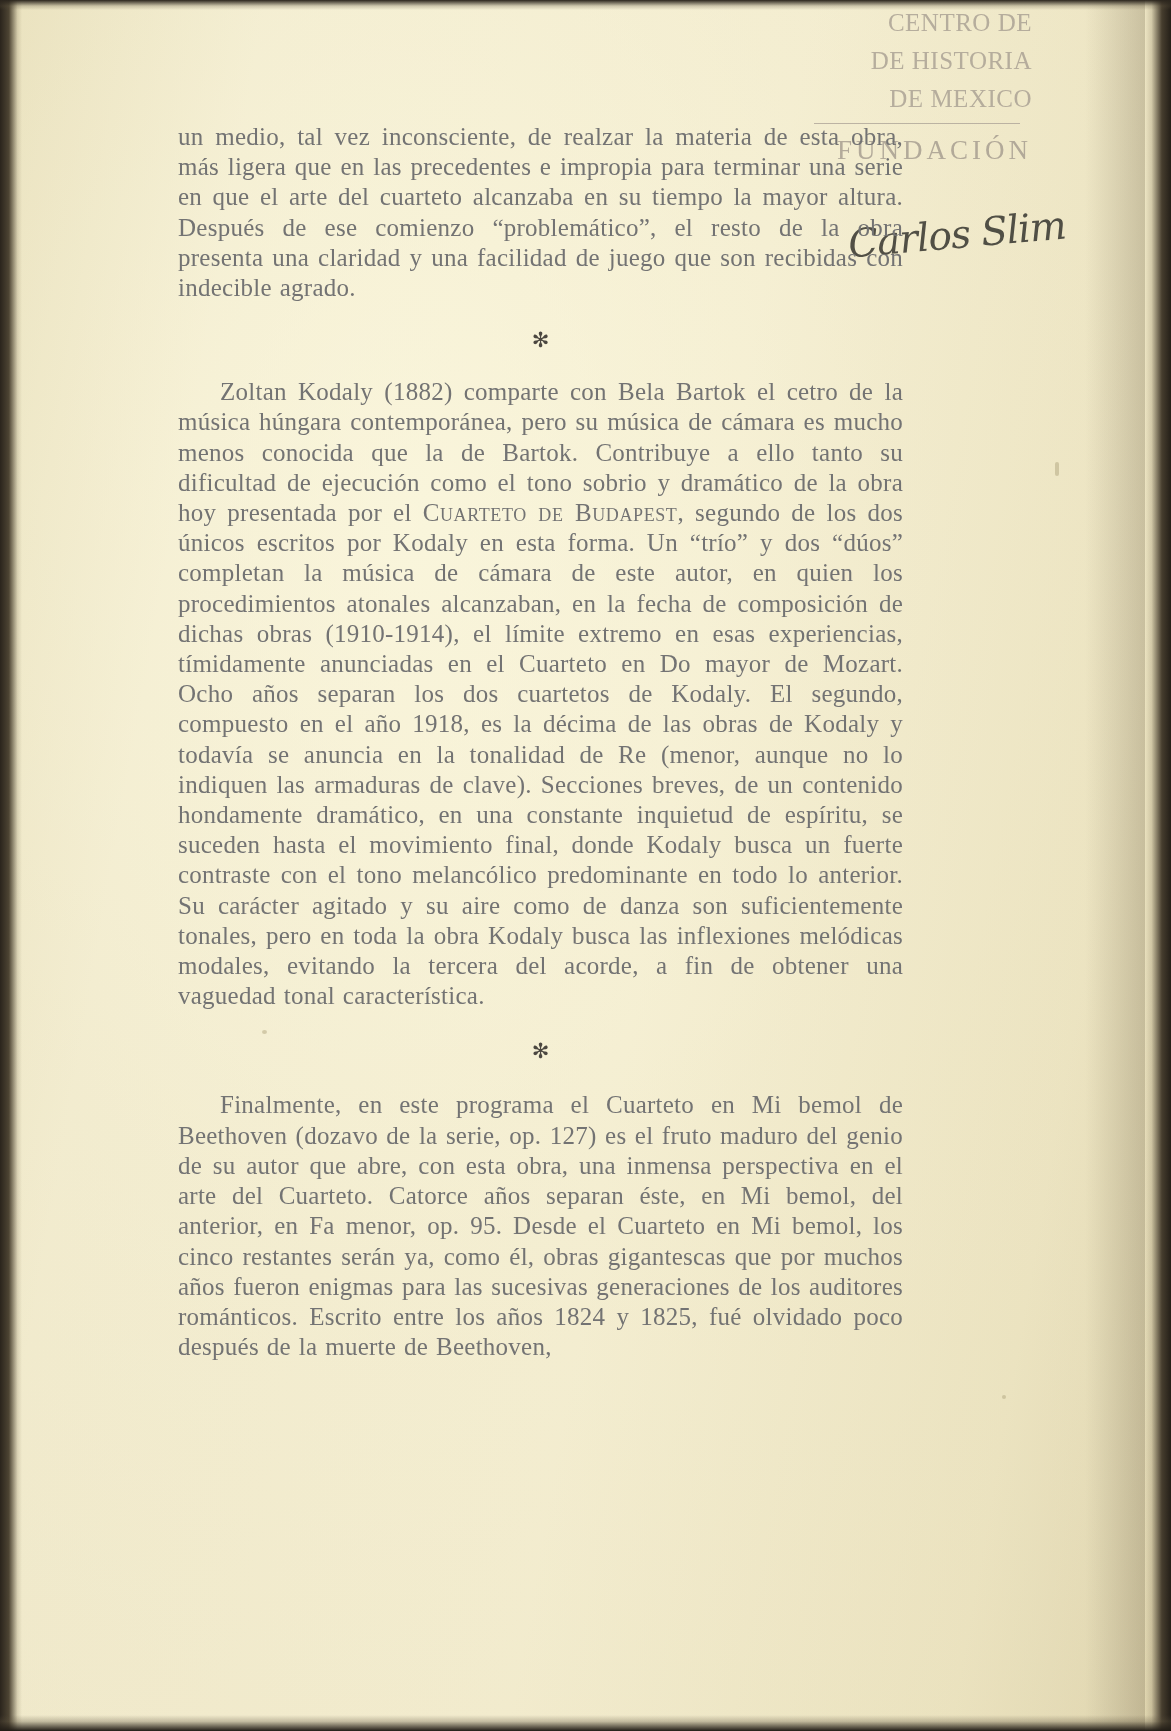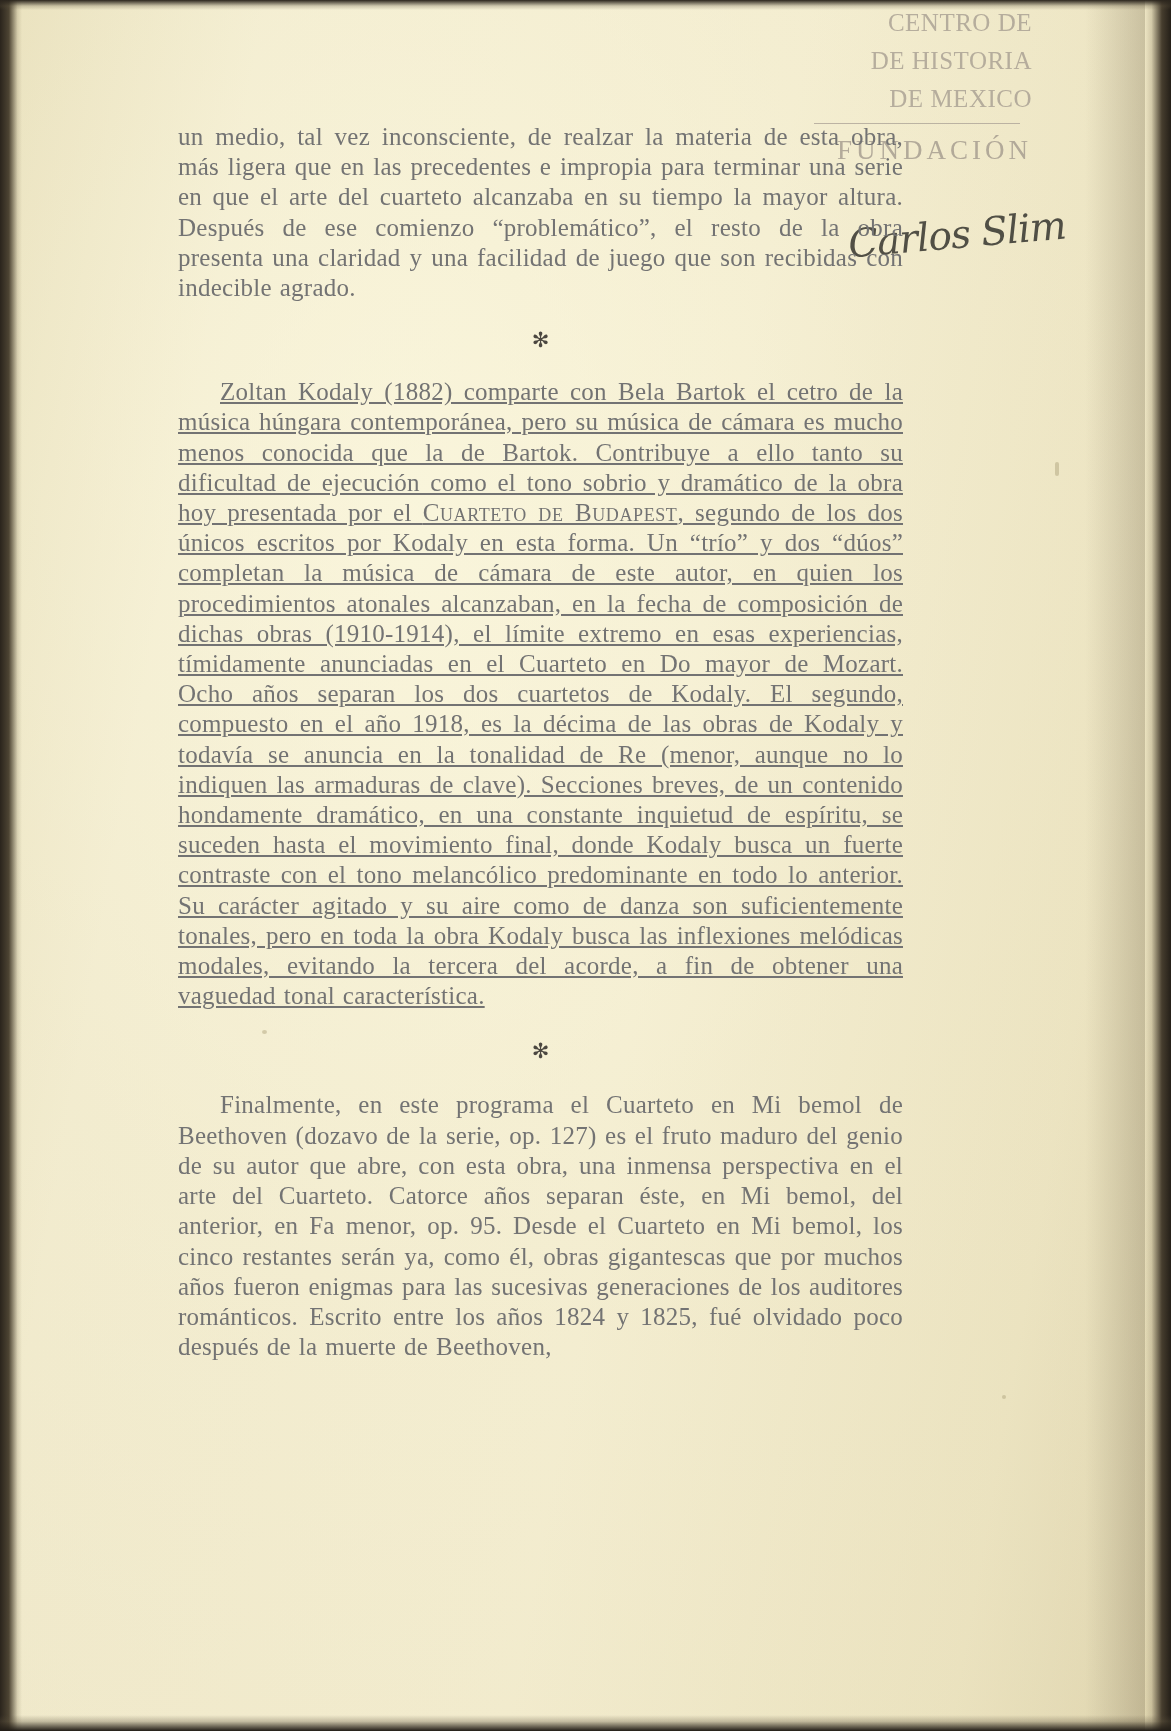--- a/index.html
+++ b/index.html
@@ -133,21 +133,21 @@
 
   .divider {
     text-align: center;
     color: #4b4740;
     font-size: 21px;
     line-height: 21px;
   }
   #div-1 { margin: 27px 0 26px 0; }
   #div-2 { margin: 30px 0 28px 0; }
 
-  #para-2 { margin-top: 12px; text-decoration: underline; }
+  #para-2 { margin-top: 12px; }
   #para-3 { margin-top: 17px; }
 
   
   .speck { position: absolute; background: #b7ab85; border-radius: 50%; opacity: 0.55; pointer-events: none; }
 </style>
 </head>
 <body>
 
 <div id="page">
 

